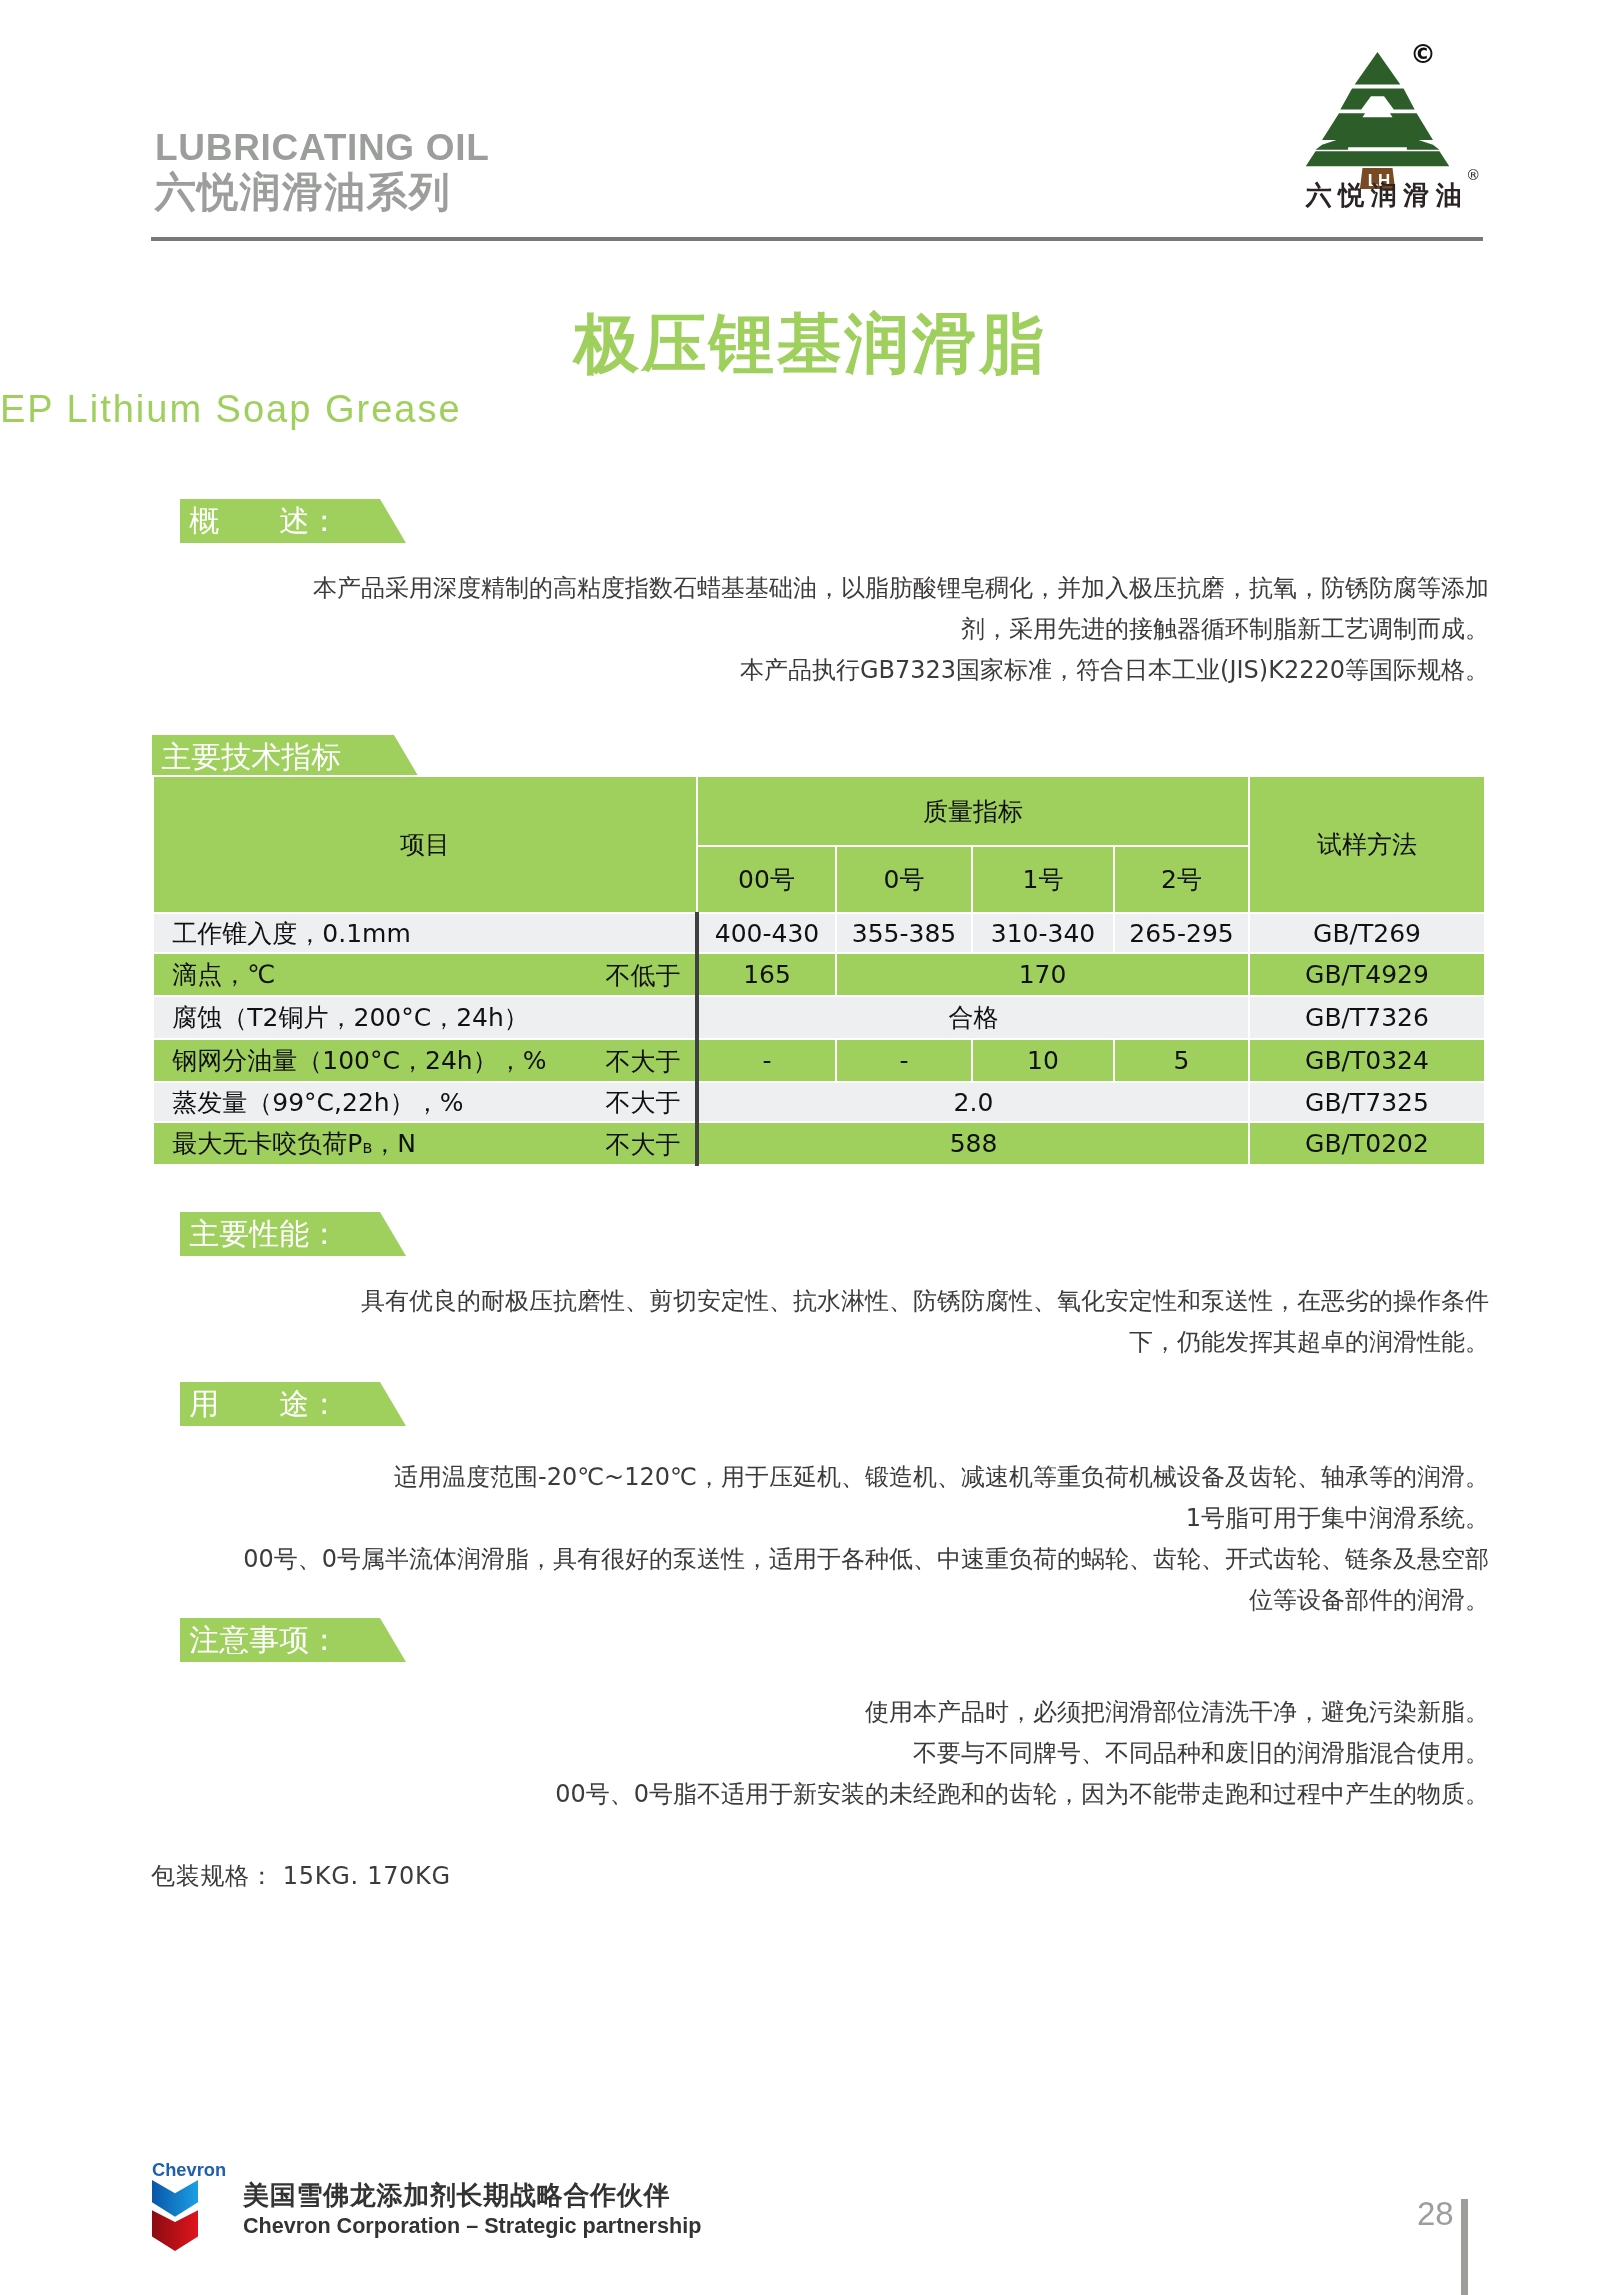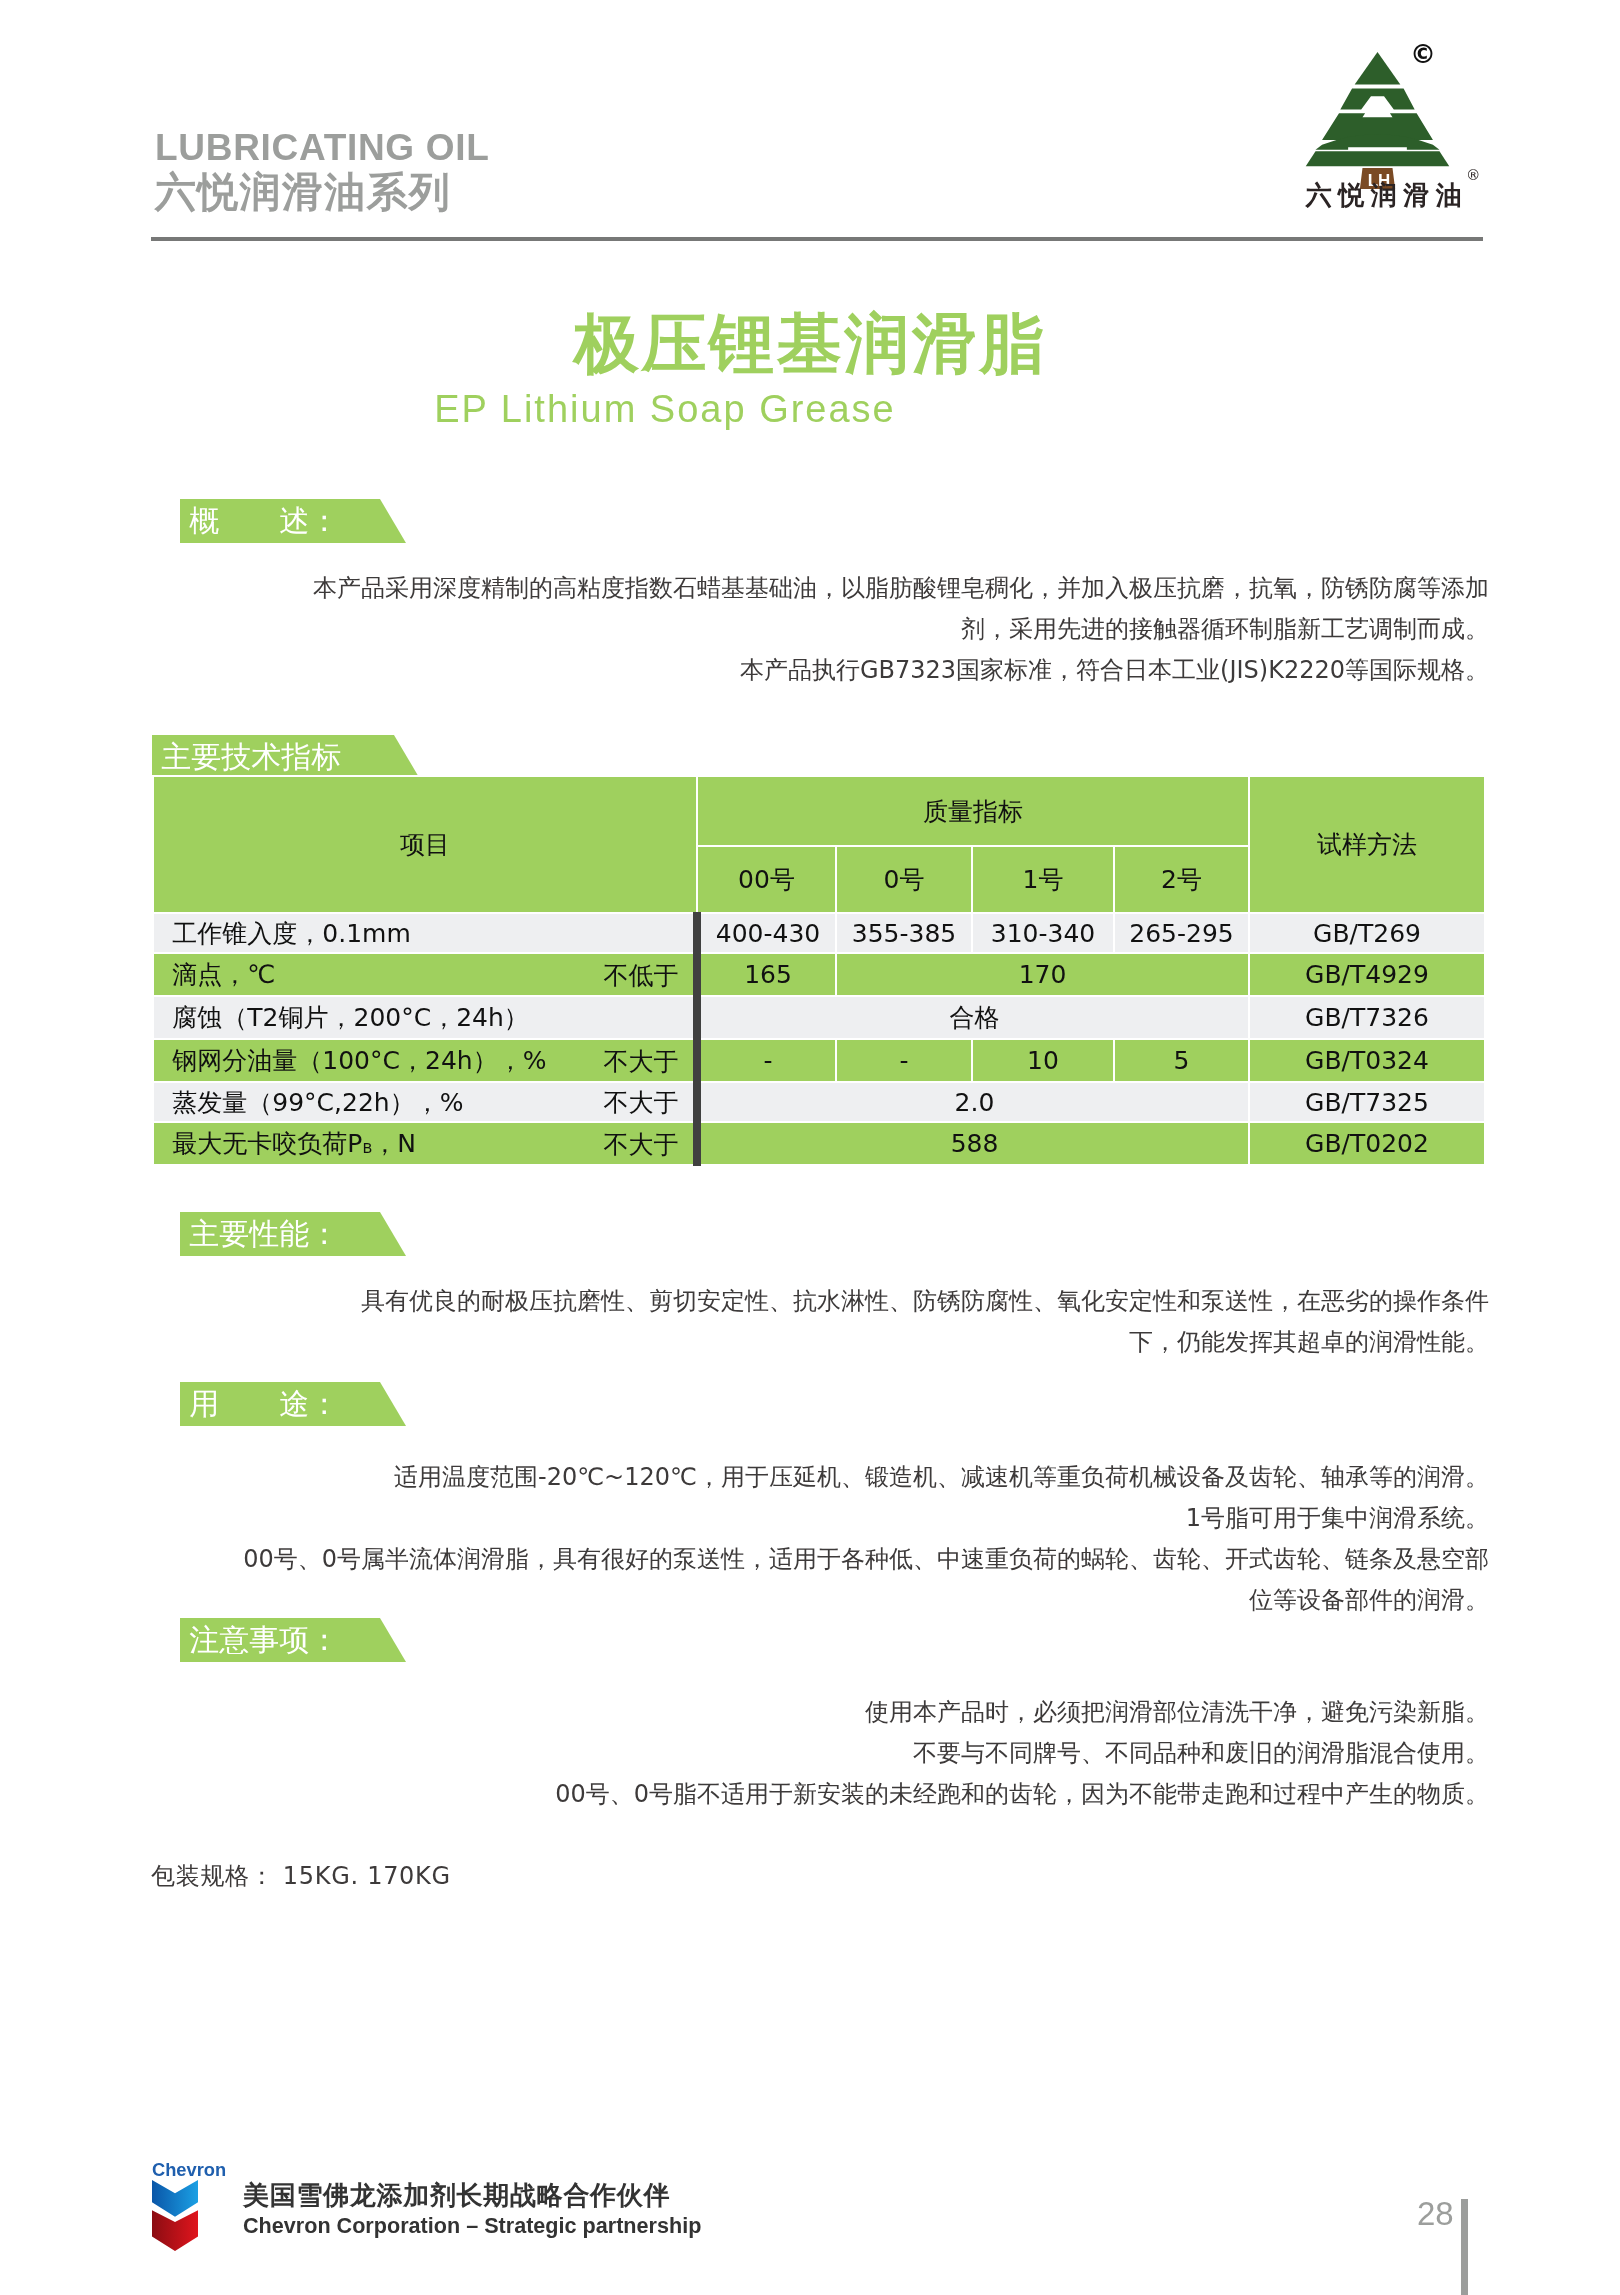--- a/index.html
+++ b/index.html
@@ -15,42 +15,42 @@
 
   .logo { left:1302px; top:39px; width:183px; height:177px; }
   .logo-text { position:absolute; left:0; top:139px; width:170px; text-align:center;
                font-weight:bold; font-size:26px; color:#2b2424; letter-spacing:6.5px; }
   .logo-reg { position:absolute; left:164px; top:128px; font-size:14.4px; color:#2b2424; }
   .logo-copy { position:absolute; left:108px; top:0px; font-size:26px; color:#111; font-weight:bold; }
 
   
   .title-cn { left:0; width:1621px; top:308px; text-align:center; font-weight:bold; font-size:65px;
               color:#9fd05e; letter-spacing:2.6px; line-height:72px; }
-  .title-en { left:0; width:1330px; top:386px; text-align:center; font-family:"Liberation Sans",sans-serif;
+  .title-en { left:0; width:1330px; top:386px; text-align:left; font-family:"Liberation Sans",sans-serif;
               font-size:38px; color:#9fd05e; letter-spacing:2px; line-height:46px; }
 
   
   .tab { position:absolute; left:152px; height:44px; background:#9fd05e; color:#fff;
          font-size:30px; line-height:44px; padding-left:9.2px; box-sizing:border-box;
          clip-path:polygon(0 0, calc(100% - 26px) 0, 100% 100%, 0 100%); }
   .tab.w1 { width:226px;margin-left:28px; }
   .tab.w2 { width:268px; }
 
   .para { position:absolute; left:151px; width:1338px; font-size:24px; line-height:41px; color:#3d3a3a; }
   .para p { margin:0;text-align:right; }
 
   
   .spec { position:absolute; left:152px; top:775px; width:1332px; border-collapse:collapse;
           font-size:25px; color:#111; table-layout:fixed; }
   .spec td { border:2px solid #ffffff; padding:0; text-align:center; vertical-align:middle; }
   .spec .g { background:#9fd05e; }
   .spec .l { background:#eeeff1; }
   .spec .item { text-align:left; padding-left:18.3px; position:relative; }
   .spec .item .cond { position:absolute; right:14.4px; top:50%; transform:translateY(-50%); }
-  .spec td.item { border-right:8px solid #404040; }
+  .spec td.item { border-right:4px solid #404040; }
   .hdr1 td { height:68px; }
   .hdr2 td { height:65px; }
   .r td { height:38px; }
   .rr td { height:41px; }
   .sub { font-size:14.4px; vertical-align:-1.3px; }
 
   .pack { position:absolute; left:151px; top:1860px; font-size:24px; color:#3d3a3a; letter-spacing:0.7px; }
 
   
   .chev-word { left:152px; top:2159px; font-family:"Liberation Sans",sans-serif; font-weight:bold;

